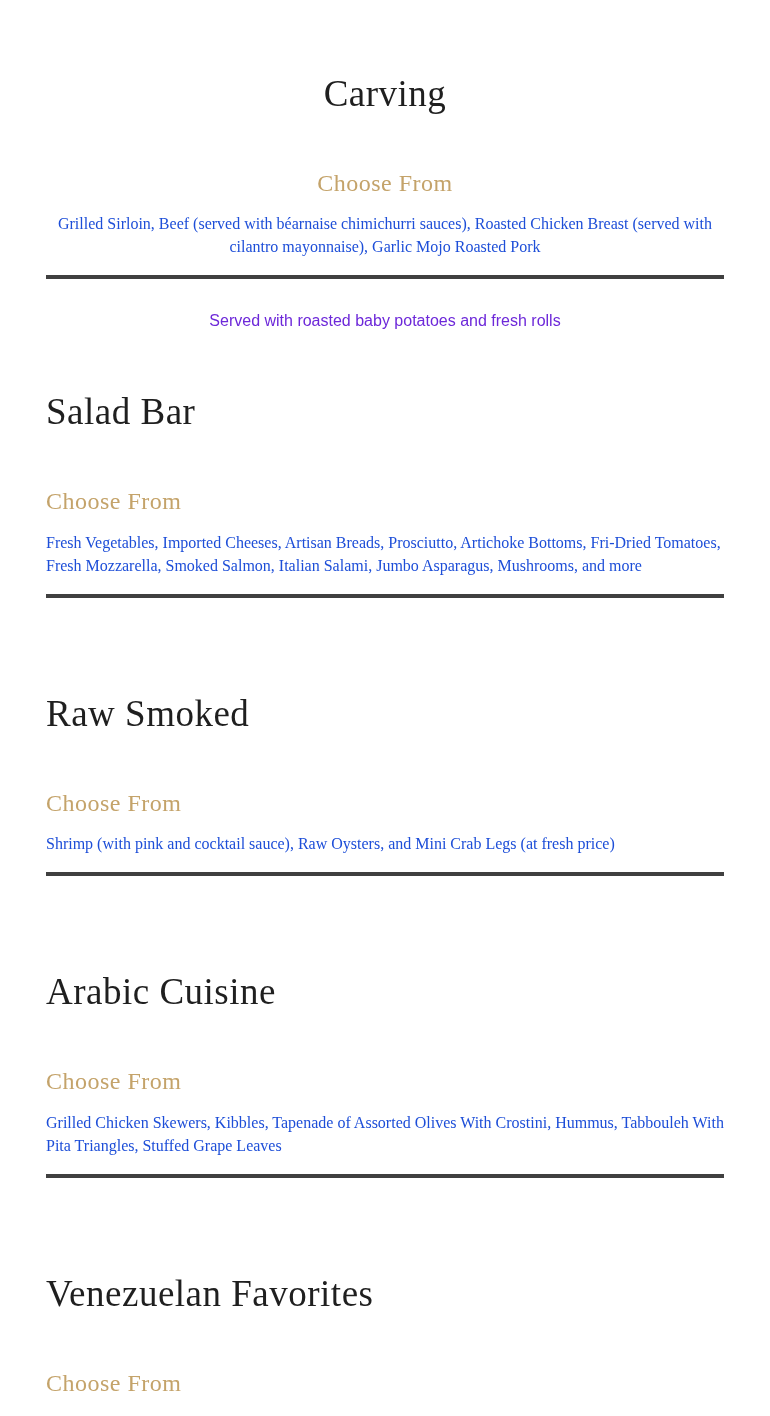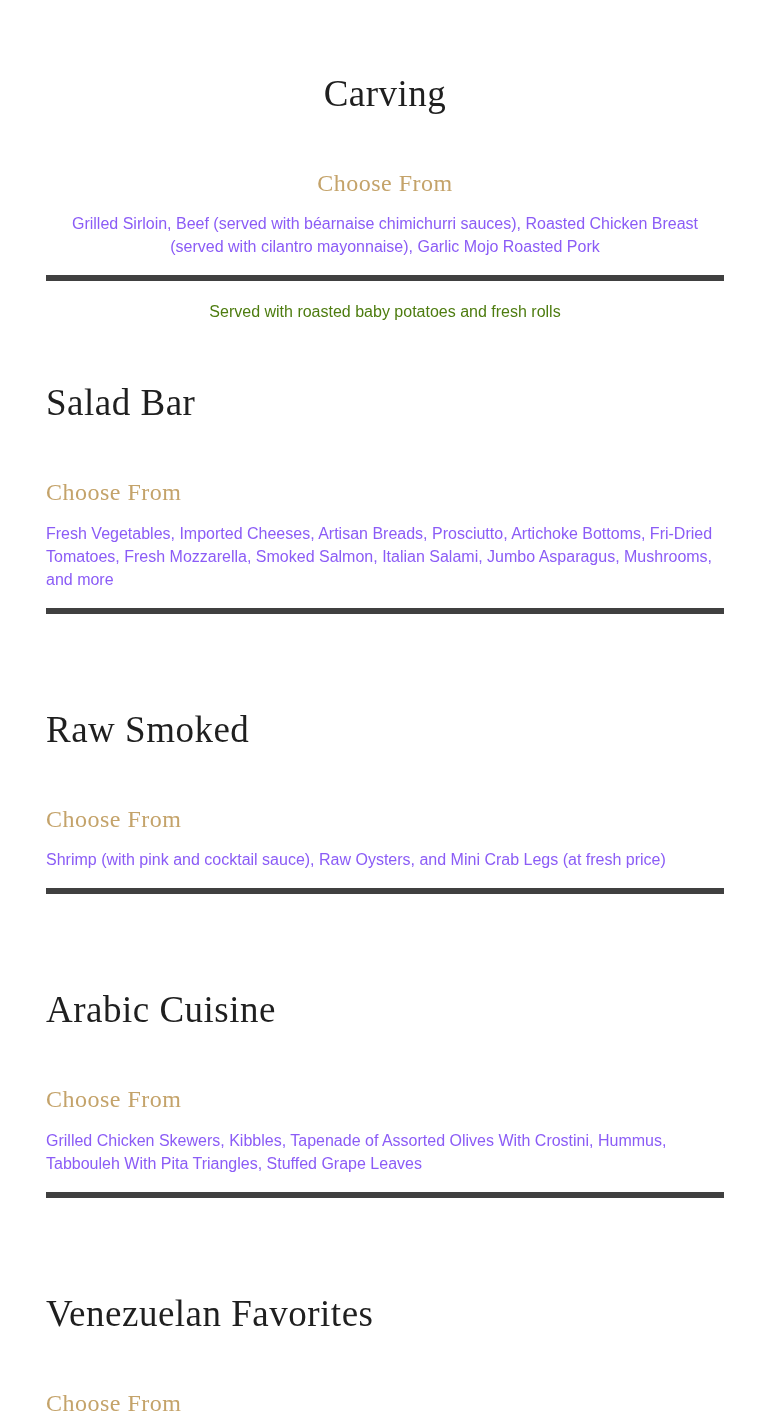--- a/index.html
+++ b/index.html
@@ -33,34 +33,34 @@
   .choose-from {
     font-family: "Liberation Serif", "DejaVu Serif", serif;
     font-weight: 400;
     font-size: 24px;
     line-height: 1.2;
     color: #c4a36a;
     letter-spacing: 0.5px;
     margin: 0 0 15px 0;
   }
   .items-text {
-    font-family: Liberation Sans, sans-serif;
+    font-family: Liberation Serif, serif;
     font-size: 16px;
     line-height: 23px;
-    color: #8b5cf6;
+    color: #1d4ed8;
     margin: 0;
     padding-bottom: 17px;
-    border-bottom: 6px solid #404040;
+    border-bottom: 4px solid #404040;
   }
   .section-note {
     font-family: "Liberation Sans", sans-serif;
     font-size: 16px;
     line-height: 23px;
-    color: #4d7c0f;
-    margin: 19px 0 0 0;
+    color: #6d28d9;
+    margin: 30px 0 0 0;
   }
   
   .menu-section.has-note { margin-bottom: 60px; text-align: center; }
 </style>
 </head>
 <body>
 
 <div class="menu-page">
 
   <section class="menu-section has-note">

